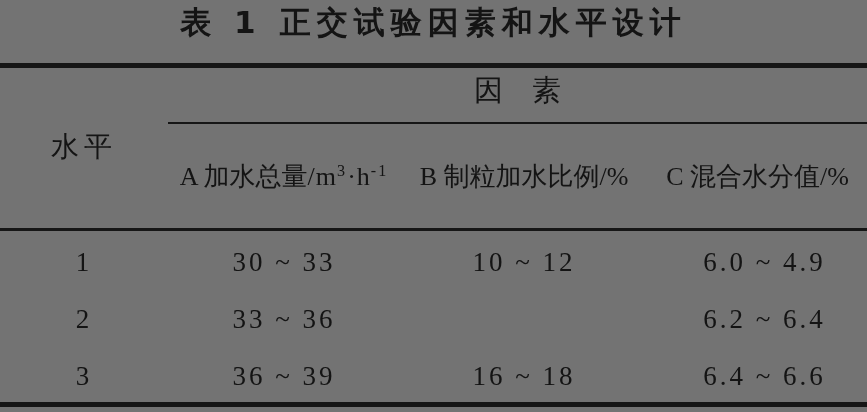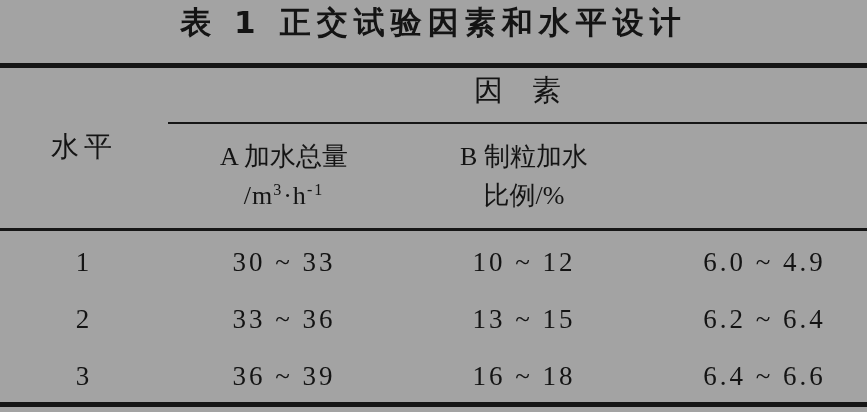--- a/index.html
+++ b/index.html
@@ -2,21 +2,21 @@
 <html><head>
 <meta charset="utf-8">
 <style>
   html, body { margin: 0; padding: 0; }
   body { background: #ffffff; }
 
   .page {
     position: relative;
     width: 867px;
     height: 412px;
-    background: #a3a3a3;
+    background: #737373;
     color: #141414;
     font-family: "Liberation Serif", serif;
     overflow: hidden;
   }
 
   
   .title {
     position: absolute;
     left: 0; top: 1px;
     width: 100%;
@@ -57,21 +57,21 @@
 
   .level-cell {
     left: 0; top: 66px; width: 168px; height: 162px;
     font-size: 28px;
     letter-spacing: 5px;
     box-sizing: border-box;
   }
 
   .colhead {
     top: 126px; height: 100px;
-    flex-direction: column;
+    flex-direction: row;
     font-size: 26px;
     line-height: 39px;
   }
   .colhead-a { left: 168px; width: 232px; }
   .colhead-b { left: 400px; width: 248px; }
   .colhead-c { left: 648px; width: 219px; }
 
   .unit-line { letter-spacing: 1px; }
   .unit-line sup {
     font-size: 0.62em;
@@ -113,31 +113,34 @@
   <div class="cell colhead colhead-a">
     <div>A 加水总量</div>
     <div class="unit-line"><span>/m</span><sup>3</sup><span>·h</span><sup>-1</sup></div>
   </div>
 
   <div class="cell colhead colhead-b">
     <div>B 制粒加水</div>
     <div>比例/%</div>
   </div>
 
+  <div class="cell colhead colhead-c">
+    <div>C 混合水</div>
+    <div>分值/%</div>
+  </div>
 
   <div class="rule rule-header-bottom"></div>
 
   <div class="cell datacell row-0 dcol-level">1</div>
   <div class="cell datacell row-0 dcol-a">30 ~ 33</div>
   <div class="cell datacell row-0 dcol-b">10 ~ 12</div>
   <div class="cell datacell row-0 dcol-c">6.0 ~ 4.9</div>
 
   <div class="cell datacell row-1 dcol-level">2</div>
   <div class="cell datacell row-1 dcol-a">33 ~ 36</div>
-  <div class="cell datacell row-1 dcol-b">13 ~ 15</div>
   <div class="cell datacell row-1 dcol-c">6.2 ~ 6.4</div>
 
   <div class="cell datacell row-2 dcol-level">3</div>
   <div class="cell datacell row-2 dcol-a">36 ~ 39</div>
   <div class="cell datacell row-2 dcol-b">16 ~ 18</div>
   <div class="cell datacell row-2 dcol-c">6.4 ~ 6.6</div>
 
   <div class="rule rule-bottom"></div>
 
 </div>

